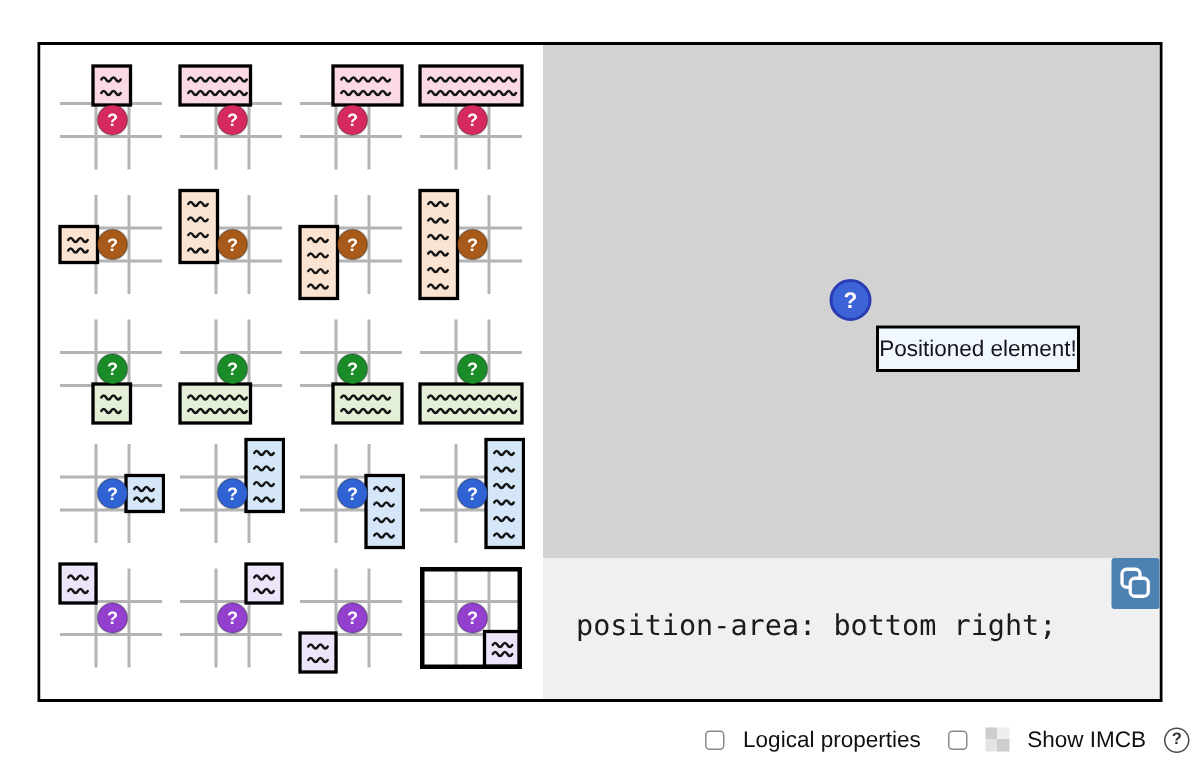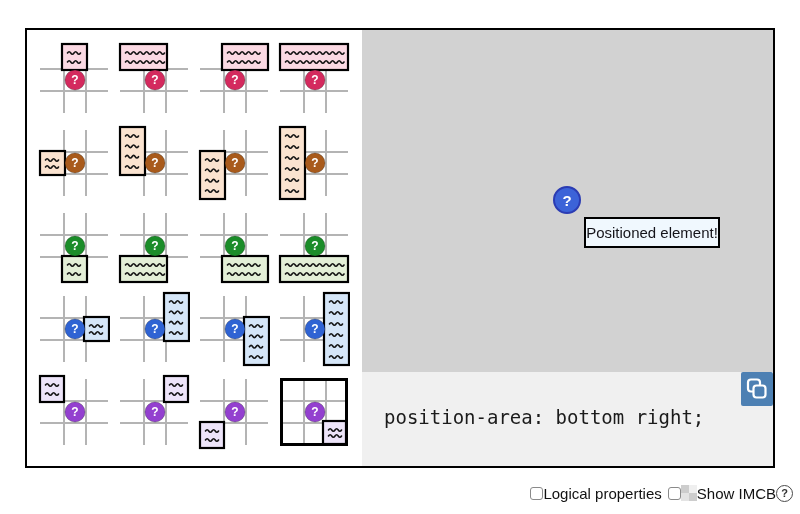--- a/index.html
+++ b/index.html
@@ -32,21 +32,21 @@
   .codebar{position:relative;flex:1;}
   .codeline{position:absolute;left:22px;top:18px;
             font-family:"DejaVu Sans Mono","Liberation Mono",monospace;
             font-size:19px;color:#1b1b1b;white-space:pre;margin-top:16px;}
   .copybtn{position:absolute;top:0;right:0;width:32px;height:34px;border:none;
            border-radius:2px;cursor:pointer;display:flex;align-items:center;
            justify-content:center;padding:0;}
 
   
   .controls{position:absolute;top:482px;right:7px;height:22px;
-            display:flex;align-items:center;gap:0;font-size:15px;color:#111;}
+            display:flex;align-items:center;gap:12px;font-size:15px;color:#111;}
   .cbox{width:13px;height:13px;box-sizing:border-box;border:1.5px solid #8a8a8a;
         border-radius:3px;background:#fff;display:inline-block;cursor:pointer;}
   .swatch{width:16px;height:16px;display:inline-block;
           background:conic-gradient(#efefef 25%,#cdcdcd 0 50%,#e4e4e4 0 75%,#cdcdcd 0);}
   .helpicon{width:17px;height:17px;box-sizing:border-box;border:1.4px solid #4a4a4a;
             border-radius:50%;display:flex;align-items:center;justify-content:center;
             font-size:11px;font-weight:bold;color:#333;cursor:pointer;}
   .lbl{white-space:nowrap;}
 </style>
 </head>

